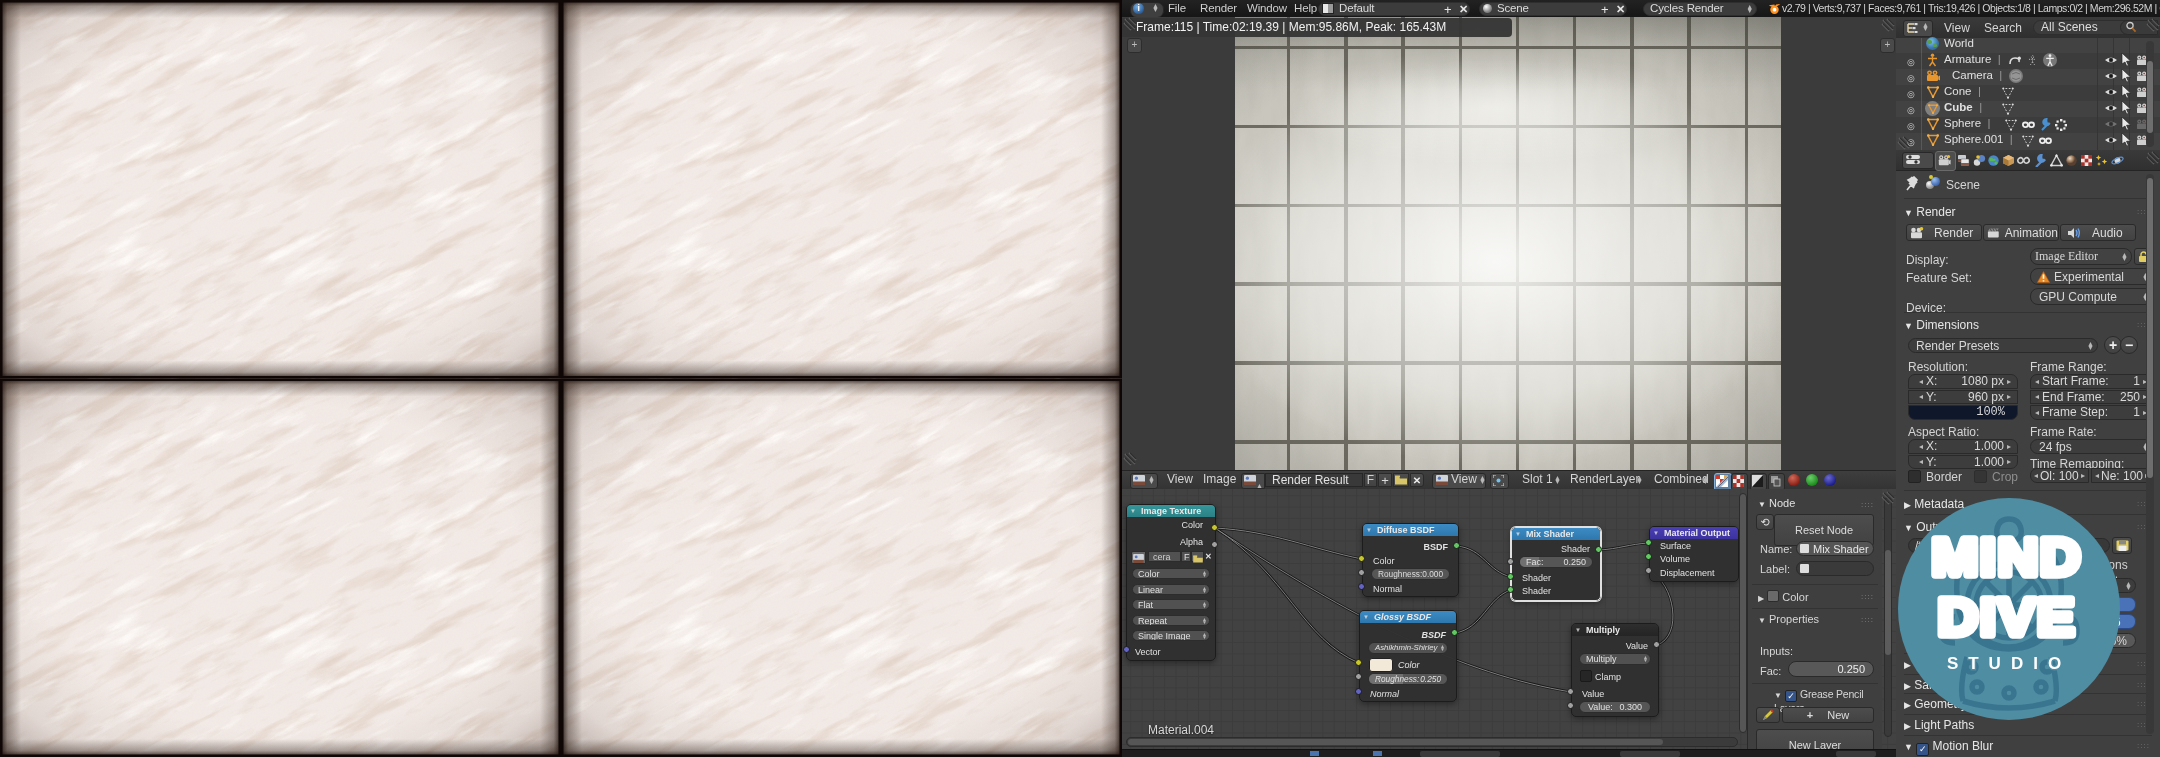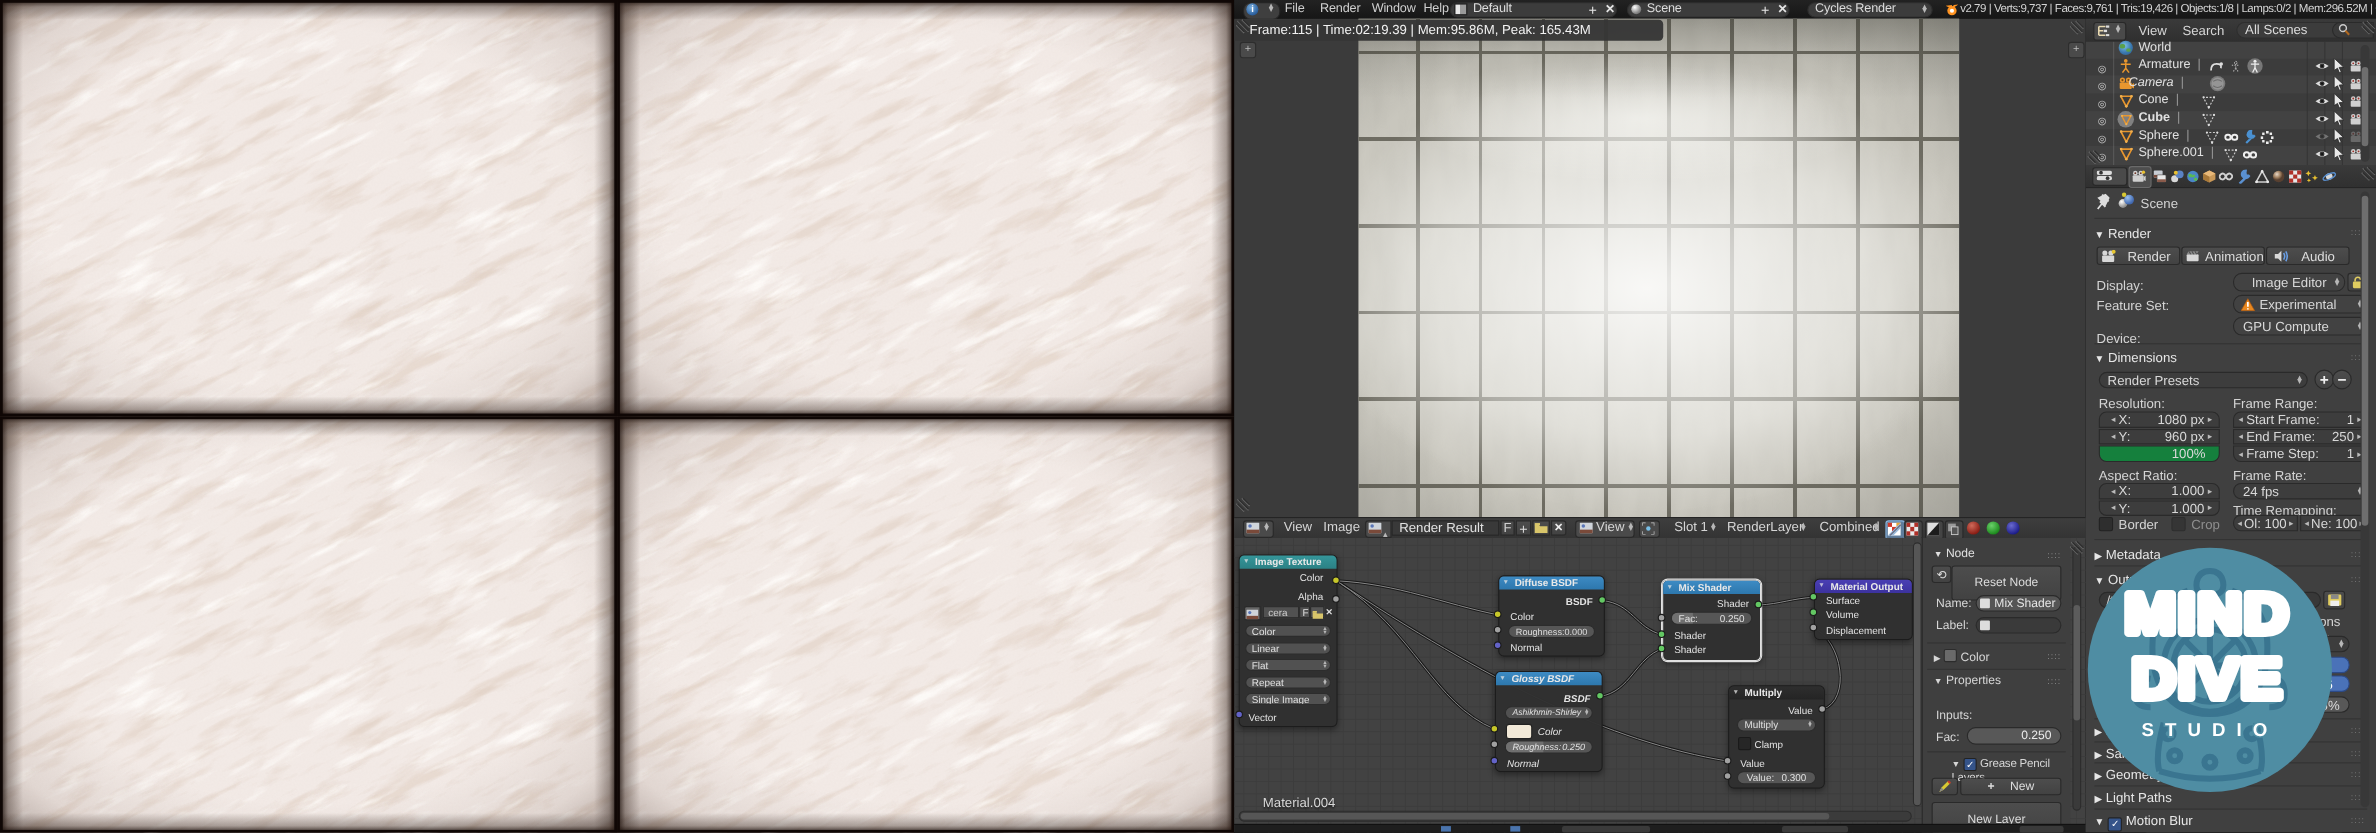--- a/index.html
+++ b/index.html
@@ -492,21 +492,21 @@
     <svg class="abs" style="left:30px;top:34px" width="14" height="12" viewBox="0 0 14 12">
           <g fill="#e8962e">
             <circle cx="3.5" cy="2.8" r="2.4"></circle>
             <circle cx="9" cy="2.8" r="2.4"></circle>
             <rect x="1" y="5" width="11" height="6" rx="1"></rect>
           </g>
           <circle cx="3.5" cy="2.8" r="1" fill="#7a4a10"></circle>
           <circle cx="9" cy="2.8" r="1" fill="#7a4a10"></circle>
           <path d="M12.2,6.5 L14,5.5 V10.5 L12.2,9.5 Z" fill="#e8962e"></path>
         </svg>
-    <div class="abs" style="left:39px;top:33px;font-style:italic;">Camera&nbsp;&nbsp;<span style="color:#999">|</span></div>
+    <div class="abs" style="left:56px;top:33px;">Camera&nbsp;&nbsp;<span style="color:#999">|</span></div>
     <div class="abs" style="left:113px;top:33px;width:14px;height:14px;border-radius:50%;background:#888;opacity:0.8;"><svg width="14" height="14" viewBox="0 0 14 14">
             <circle cx="7" cy="7" r="5.5" fill="#aaa"></circle>
             <path d="M3,5 Q7,2 11,5 M3,9 Q7,12 11,9" stroke="#777" stroke-width="1" fill="none"></path>
           </svg></div>
 
     <div class="abs" style="left:11px;top:53px;color:#ccc;font-size:9px;">◎</div>
     <svg class="abs" style="left:31px;top:50px" width="12" height="12" viewBox="0 0 12 12">
           <path d="M6,11 L1,1.5 H11 Z" fill="none" stroke="#e8962e" stroke-width="1.5"></path>
           <circle cx="6" cy="10.7" r="1.2" fill="#f0b050"></circle>
           <circle cx="1.3" cy="1.5" r="1.2" fill="#f0b050"></circle>
@@ -834,21 +834,21 @@
       </div>
   <div class="abs btn" style="left:164px;top:74px;width:76px;height:17px;justify-content:flex-start;">
      <svg style="margin-left:6px" width="13" height="12" viewBox="0 0 13 12">
           <path d="M1,4 H4 L7,1 V11 L4,8 H1 Z" fill="#d8d8d8"></path>
           <path d="M9,3 Q11,6 9,9 M11,1.5 Q13.6,6 11,10.5" stroke="#6aa0e8" stroke-width="1.4" fill="none"></path>
         </svg>
      <span style="margin-left:12px;">Audio</span>
       </div>
   <div class="abs" style="left:10px;top:103px;">Display:</div>
   <div class="abs fld" style="left:134px;top:98px;width:102px;height:17px;background:#424242;">
-        <span style="margin-left:16px;">Image Editor</span>
+        <span style="margin-left:4px;font-family:Liberation Serif, serif;">Image Editor</span>
         <span class="updn">▲<br>▼</span>
       </div>
   <div class="abs btn" style="left:238px;top:98px;width:19px;height:17px;">
      <svg width="11" height="12" viewBox="0 0 11 12">
           <rect x="1" y="5" width="8" height="6" rx="1" fill="#e0cc60"></rect>
           <path d="M3,5 V3.5 a2.5,2.5 0 0 1 5,0" stroke="#e0cc60" stroke-width="1.5" fill="none"></path>
         </svg>
       </div>
   <div class="abs" style="left:10px;top:121px;">Feature Set:</div>
   <div class="abs fld" style="left:134px;top:118px;width:123px;height:17px;background:#424242;">
@@ -881,21 +881,21 @@
         <span style="margin-left:3px;">X:</span>
         <span style="margin-left:auto;">1080 px</span>
         <span style="margin-left:3px;margin-right:6px;color:#bbb;font-size:8px;">▸</span>
       </div>
   <div class="abs fld" style="left:12px;top:239.5px;width:110px;height:14.5px;border-radius:0;background:#3d3d3d;">
         <span style="margin-left:10px;color:#bbb;font-size:8px;">◂</span>
         <span style="margin-left:3px;">Y:</span>
         <span style="margin-left:auto;">960 px</span>
         <span style="margin-left:3px;margin-right:6px;color:#bbb;font-size:8px;">▸</span>
       </div>
-  <div class="abs fld" style="left:12px;top:255px;width:110px;height:14.5px;border-radius:0 0 7px 7px;background:#15803d;">
+  <div class="abs fld" style="left:12px;top:255px;width:110px;height:14.5px;border-radius:0 0 7px 7px;background:#0f172a;font-family:Liberation Mono, monospace;">
         <span style="margin-left:auto;">100%</span>
         <span style="margin-left:6px;margin-right:6px;"></span>
       </div>
   <div class="abs fld" style="left:134px;top:224px;width:123px;height:14.5px;border-radius:7px 7px 0 0;background:#3d3d3d;">
         <span style="margin-left:4px;color:#bbb;font-size:8px;">◂</span>
         <span style="margin-left:3px;">Start Frame:</span>
         <span style="margin-left:auto;">1</span>
         <span style="margin-left:3px;margin-right:5px;color:#bbb;font-size:8px;">▸</span>
       </div>
   <div class="abs fld" style="left:134px;top:239.5px;width:123px;height:14.5px;border-radius:0;background:#3d3d3d;">

